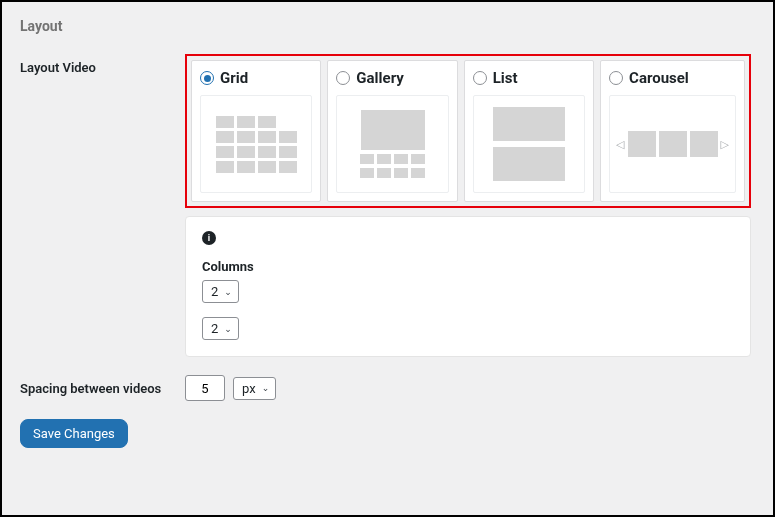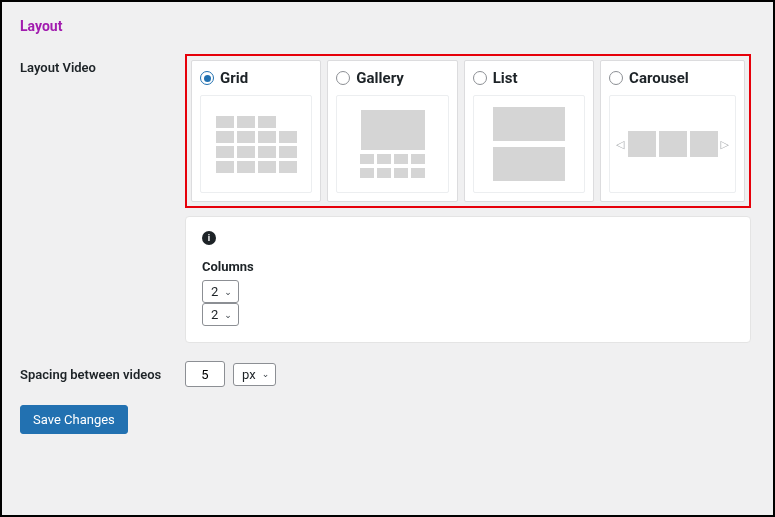--- a/index.html
+++ b/index.html
@@ -16,21 +16,21 @@
     height: 517px;
     border: 2px solid #000;
     background: #f0f0f1;
     padding: 16px 18px;
     overflow: hidden;
   }
   h2.section-title {
     font-size: 14px;
     font-weight: 700;
     margin: 0 0 20px 0;
-    color: #a21caf;
+    color: #737373;
   }
   .form-row {
     display: flex;
     align-items: flex-start;
     margin-bottom: 18px;
   }
   .form-label {
     width: 165px;
     flex: 0 0 165px;
     font-size: 13px;
@@ -134,38 +134,38 @@
   .sub-label {
     font-weight:700; font-size:13px; margin-bottom:6px;
   }
   .select {
     display:inline-flex; align-items:center;
     background:#fff; border:1px solid #8c8f94;
     border-radius:3px; padding:3px 6px 3px 8px;
     gap:6px; font-size:13px;
   }
   .select .caret { font-size:9px; color:#3c434a; }
-  .sub-group { }
+  .sub-group { margin-bottom:14px; }
 
   .text-input {
     width:40px; height:26px;
     border:1px solid #8c8f94; border-radius:3px;
     background:#fff; text-align:center;
     font-size:13px;
     padding: 0;
     font-family: inherit;
   }
   .inline-desc {
     margin-left:8px; font-size:13px; color:#1d2327;
   }
   .inline-controls { display:flex; align-items:center; gap:8px; }
 
   .save-btn {
     background:#2271b1; color:#fff;
-    border:1px solid #2271b1; border-radius:3px;
+    border:1px solid #2271b1; border-radius:8px;
     padding:6px 12px; font-size:13px;
     cursor:pointer;
     font-family: inherit;
   }
 </style>
 </head>
 <body>
 
 <div class="outer">
   <h2 class="section-title">Layout</h2>

